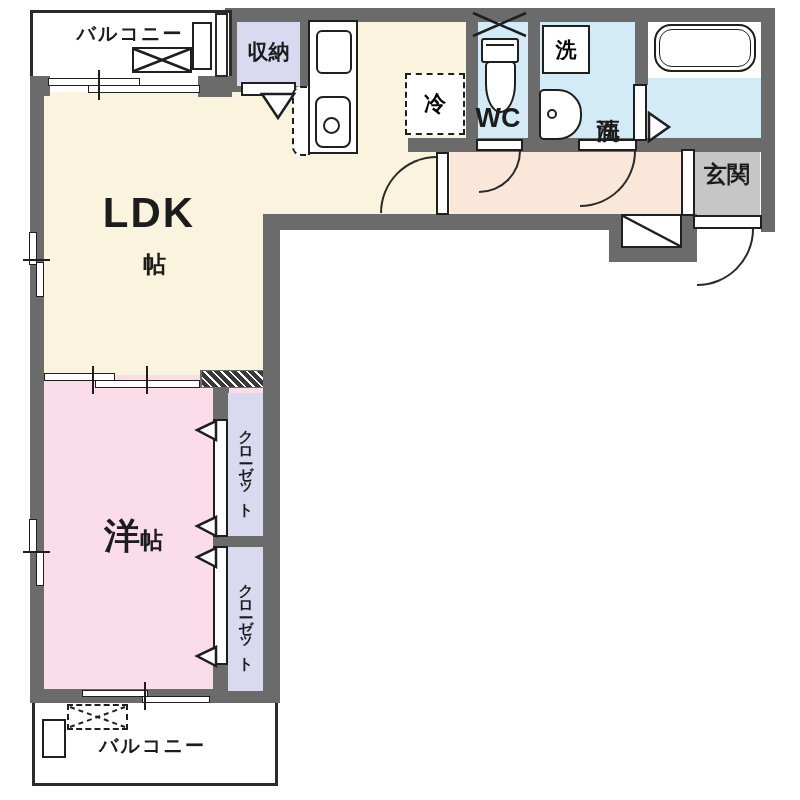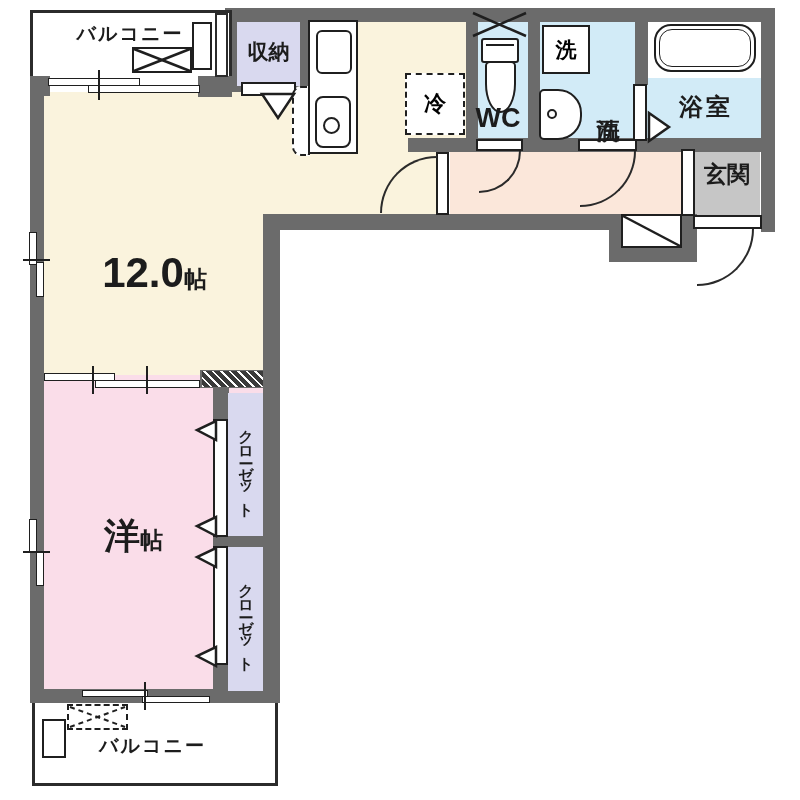--- a/index.html
+++ b/index.html
@@ -164,30 +164,29 @@
 
     <polygon points="649,113 669,127 649,141" fill="#ffffff" stroke="#1f1f1f" stroke-width="2.5"></polygon>
 
     <line x1="623" y1="216" x2="680" y2="246" stroke="#1f1f1f" stroke-width="2.5"></line>
   </svg>
 
   <div class="lbl" style="left:55px;top:21px;width:150px;font-size:19px;letter-spacing:2px;">バルコニー</div>
 
   <div class="lbl flexc" style="left:237px;top:22px;width:63px;height:60px;font-size:21px;">収納</div>
 
+  <div class="lbl" style="left:84px;top:189px;width:130px;font-size:42px;letter-spacing:2px;">LDK</div>
   <div class="lbl baseline" style="left:72px;top:249px;width:165px;">
-    <span style="font-size:42px;">12.0</span>
       <span style="font-size:23px;">帖</span>
   </div>
 
   <div class="lbl" style="left:466px;top:103px;width:64px;font-size:27px;">WC</div>
 
   <div class="lbl vtext" style="left:592px;top:52px;width:34px;height:100px;font-size:23px;letter-spacing:2px;">洗面</div>
 
-  <div class="lbl" style="left:664px;top:91px;width:84px;font-size:24px;letter-spacing:3px;">浴室</div>
 
 
   <div class="lbl" style="left:694px;top:159px;width:66px;font-size:23px;">玄関</div>
 
   <div class="lbl baseline" style="left:46px;top:512px;width:175px;">
     <span style="font-size:36px;">洋</span>
       <span style="font-size:23px;">帖</span>
   </div>
 
   <div class="lbl vtext" style="left:228px;top:396px;width:35px;height:138px;font-size:15px;letter-spacing:1px;">クローゼット</div>

